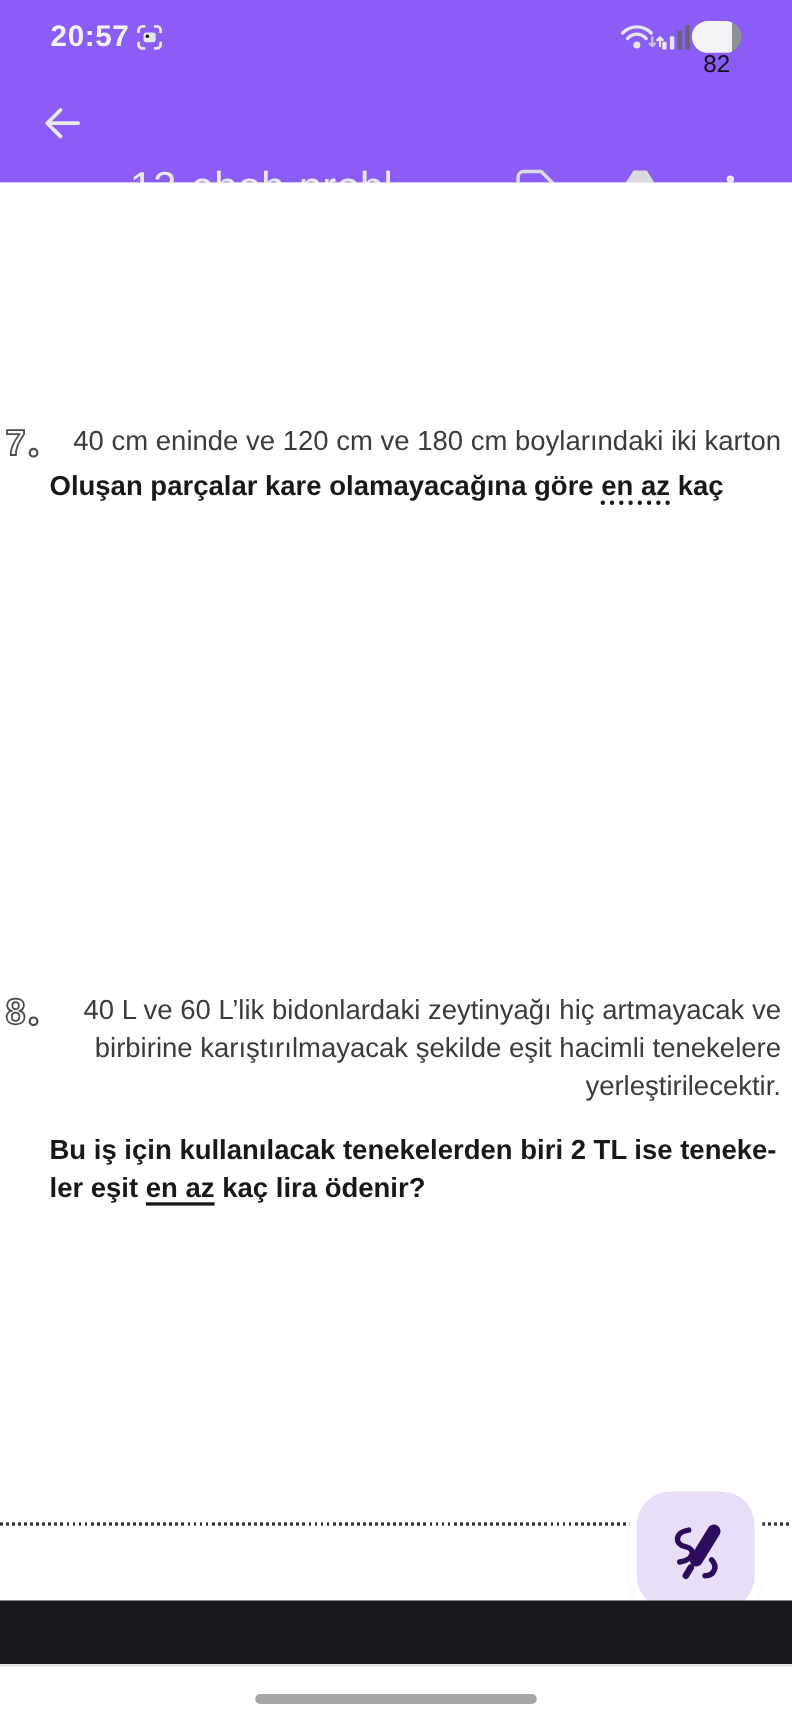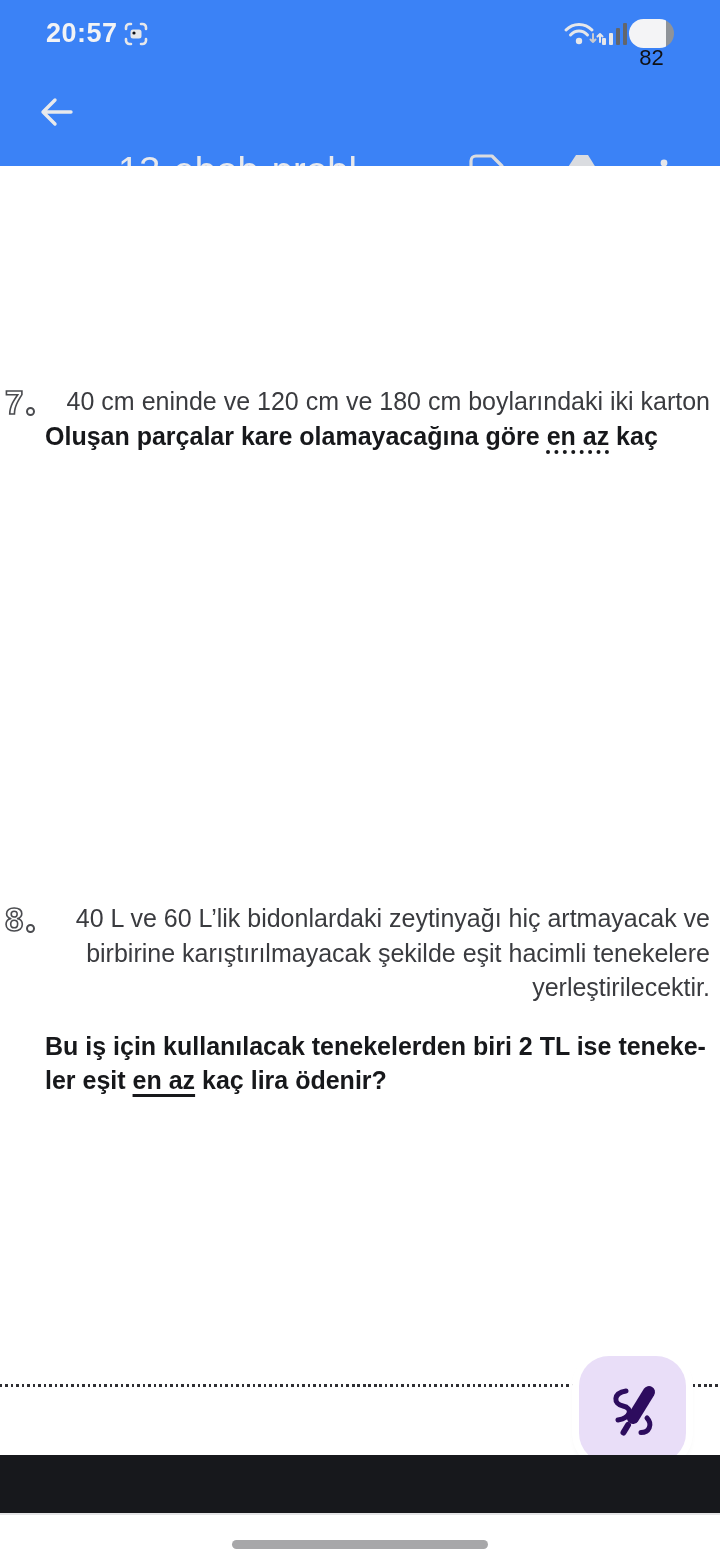--- a/index.html
+++ b/index.html
@@ -1,21 +1,21 @@
 <!DOCTYPE html>
 <html><head>
 <meta charset="utf-8">
 <style>
   * { margin:0; padding:0; box-sizing:border-box; }
   html,body { width:720px; height:1560px; overflow:hidden; background:#fff;
               font-family:"Liberation Sans", sans-serif; }
   .screen { position:relative; width:720px; height:1560px; background:#fff; }
 
   
-  .topbar { position:absolute; top:0; left:0; width:720px; height:166px; background:#3b82f6; }
+  .topbar { position:absolute; top:0; left:0; width:720px; height:166px; background:#8b5cf6; }
 
   .status-bar { position:absolute; top:0; left:0; right:0; height:64px; }
   .time { position:absolute; left:46px; top:18px; font-size:27px; font-weight:700;
           color:#F2F3F5; letter-spacing:.5px; }
   .cap-icon { position:absolute; left:122px; top:20px; }
   .wifi-icon { position:absolute; left:563px; top:19px; }
   .signal-icon { position:absolute; left:601px; top:21px; }
   .battery { position:absolute; left:629px; top:19px; width:45px; height:29px;
              border-radius:15px; display:flex; align-items:center; justify-content:center;
              background:linear-gradient(to right,#F4F4F6 0%,#F4F4F6 82%,#8F9399 82%,#8F9399 100%); }
@@ -40,21 +40,21 @@
 
   .qnum { position:absolute; left:5px; top:2px; white-space:nowrap; }
   .qdigit { font-size:33px; font-weight:700; line-height:33px; color:transparent;
             -webkit-text-stroke:1.6px #4A4B4F; }
   @supports not (-webkit-text-stroke: 1px #000) { .qdigit { color:#4A4B4F; } }
   .qdot { display:inline-block; width:9px; height:9px; border:2px solid #4A4B4F;
           border-radius:50%; margin-left:3px; vertical-align:-2px; }
 
   .qtext { margin-left:45px; width:665px; }
   .qbody { font-size:25px; line-height:34.5px; color:#3A3B3F;text-align:right; }
-  .qbold { font-size:25px; line-height:34px; font-weight:700; color:#17181B; }
+  .qbold { margin-top:6px; font-size:25px; line-height:34px; font-weight:700; color:#17181B; }
   .q8 .qbold { margin-top:24px; }
   .u-dotted { text-decoration:underline; text-decoration-style:dotted;
               text-decoration-thickness:3.5px; text-underline-offset:6px; }
   .u-solid  { text-decoration:underline; text-decoration-thickness:2.5px;
               text-underline-offset:5px; }
 
   .dotted-line { position:absolute; left:0; top:1218px; width:720px; height:3px;
     background-image:repeating-linear-gradient(to right,#2E2F33 0px,#2E2F33 2.5px,transparent 2.5px,transparent 5.5px); }
 
   

